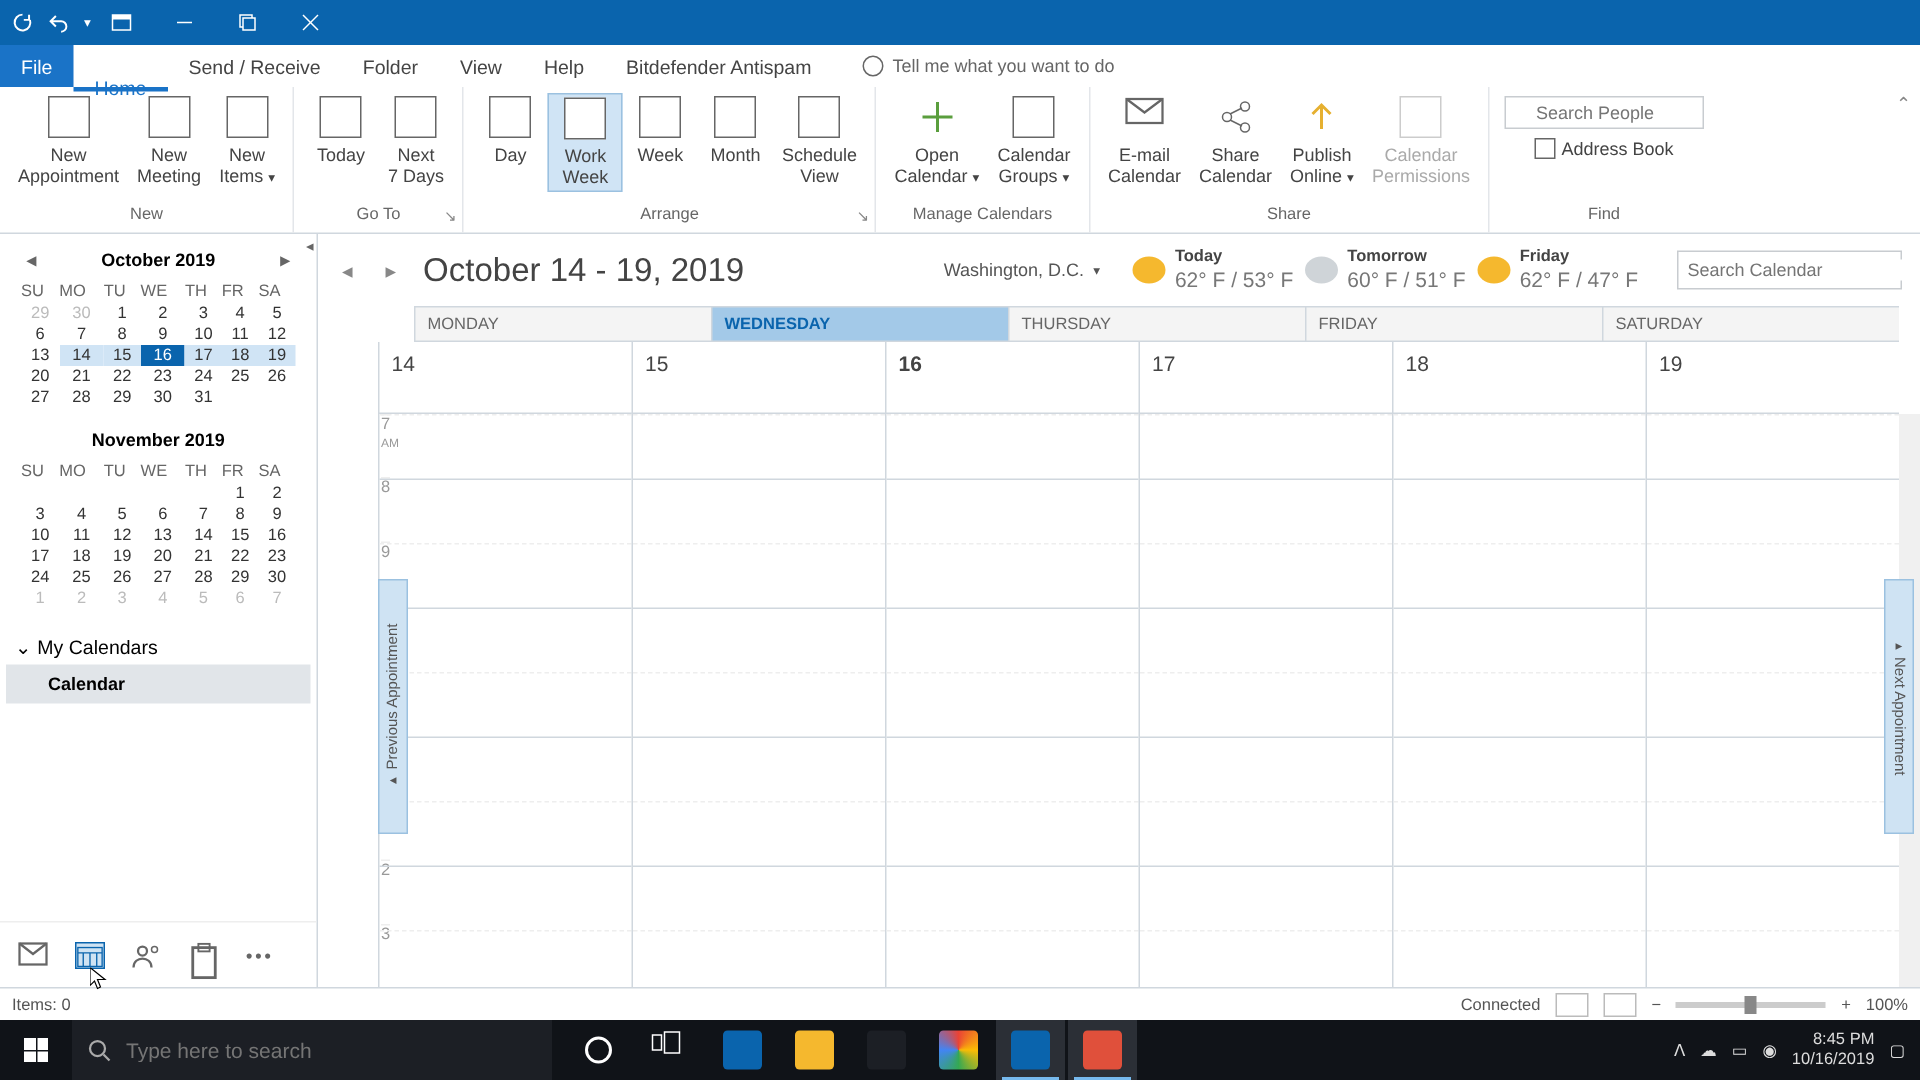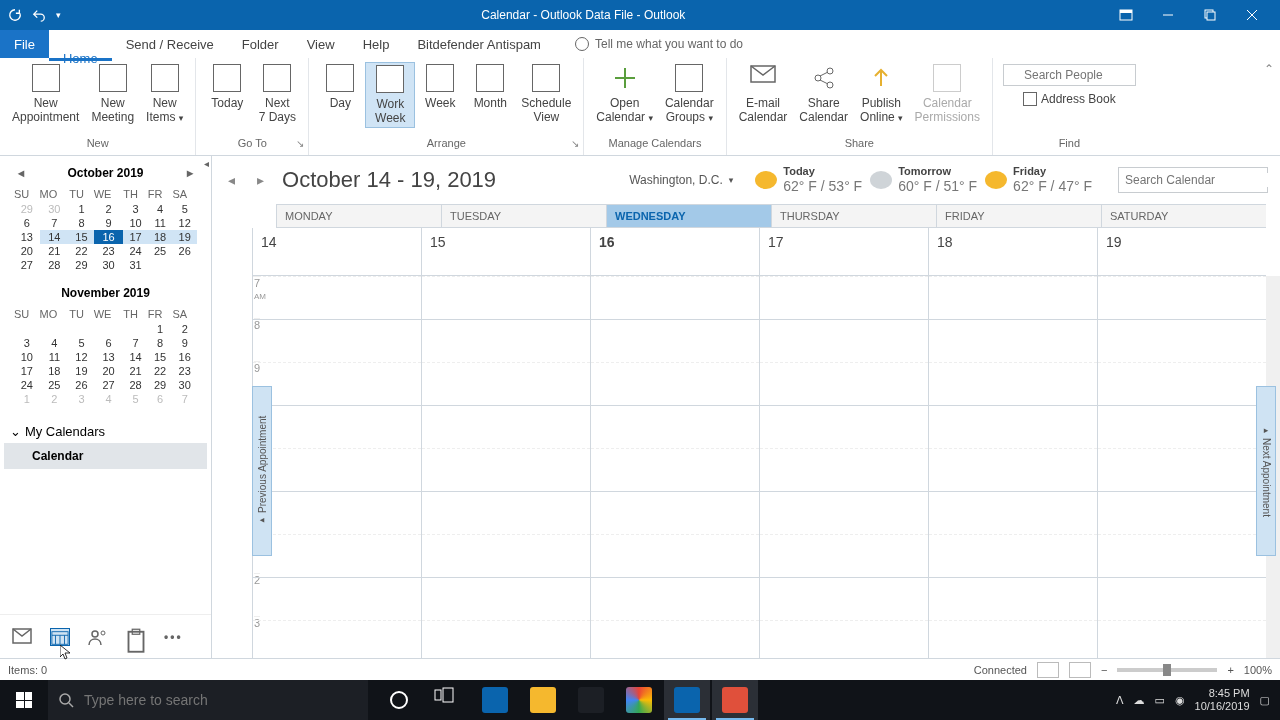--- a/index.html
+++ b/index.html
@@ -132,21 +132,20 @@
   <div class="left">
     <span class="icon"><svg viewBox="0 0 16 16">
           <path d="M8 2a6 6 0 1 0 5.7 4.1" fill="none" stroke="#fff" stroke-width="1.5"></path>
           <path d="M13 2v4h-4" fill="none" stroke="#fff" stroke-width="1.5"></path>
         </svg></span>
     <span class="icon"><svg viewBox="0 0 16 16">
           <path d="M6 3 2 7l4 4M2 7h8a4 4 0 0 1 0 8" fill="none" stroke="#fff" stroke-width="1.5"></path>
         </svg></span>
     <span style="color:#fff;font-size:9px;">▾</span>
   </div>
-  <div class="center">Calendar - Outlook Data File  -  Outlook</div>
   <div class="right">
     <div class="winbtn">
         <svg width="14" height="12">
           <rect x="1" y="1" width="12" height="10" fill="none" stroke="#fff"></rect>
           <rect x="1" y="1" width="12" height="3" fill="#fff"></rect>
         </svg>
       </div>
     <div class="winbtn">
         <svg width="12" height="12">
           <line x1="1" y1="6" x2="11" y2="6" stroke="#fff" stroke-width="1"></line>
@@ -527,21 +526,20 @@
         </div>
       <div class="searchcal">
         <input placeholder="Search Calendar" style="">
 
       </div>
     </div>
     <div class="dayhdr-row">
         <div class="timecol"></div>
         <div id="dayhdrs" style="display:flex;flex:1;padding-left:24px;">
           <div class="daycol-h">MONDAY</div>
-          <div class="daycol-h">TUESDAY</div>
           <div class="daycol-h today">WEDNESDAY</div>
           <div class="daycol-h">THURSDAY</div>
           <div class="daycol-h">FRIDAY</div>
           <div class="daycol-h">SATURDAY</div>
         </div>
         <div style="width:14px;"></div>
       </div>
     <div class="daynum-row">
         <div class="timecol"></div>
         <div id="daynums" style="display:flex;flex:1;">

